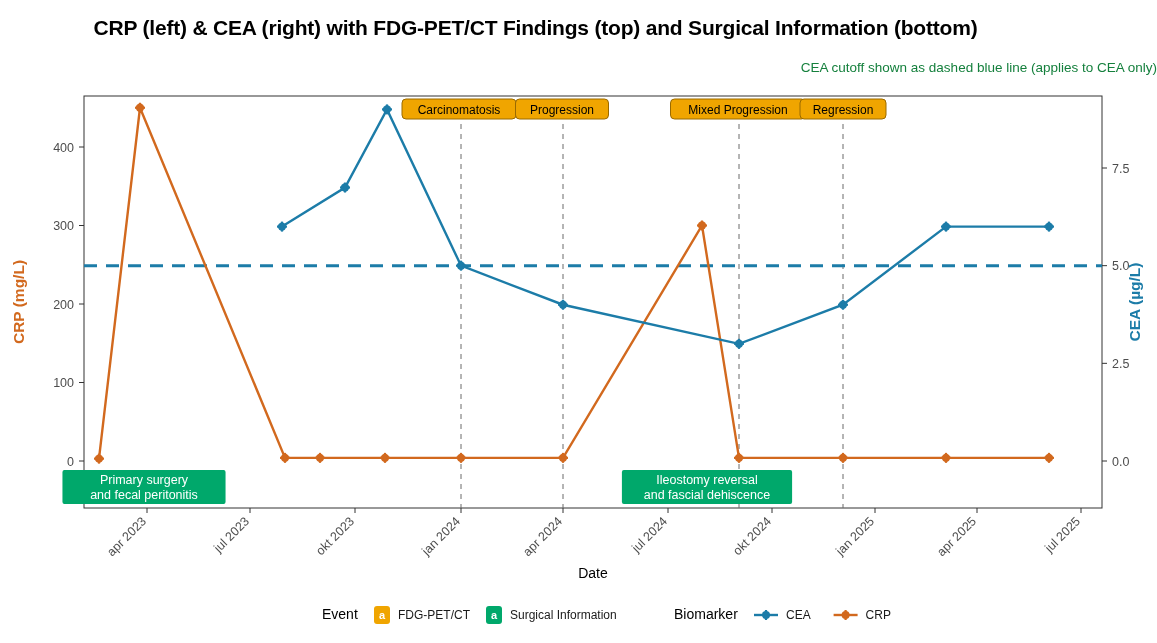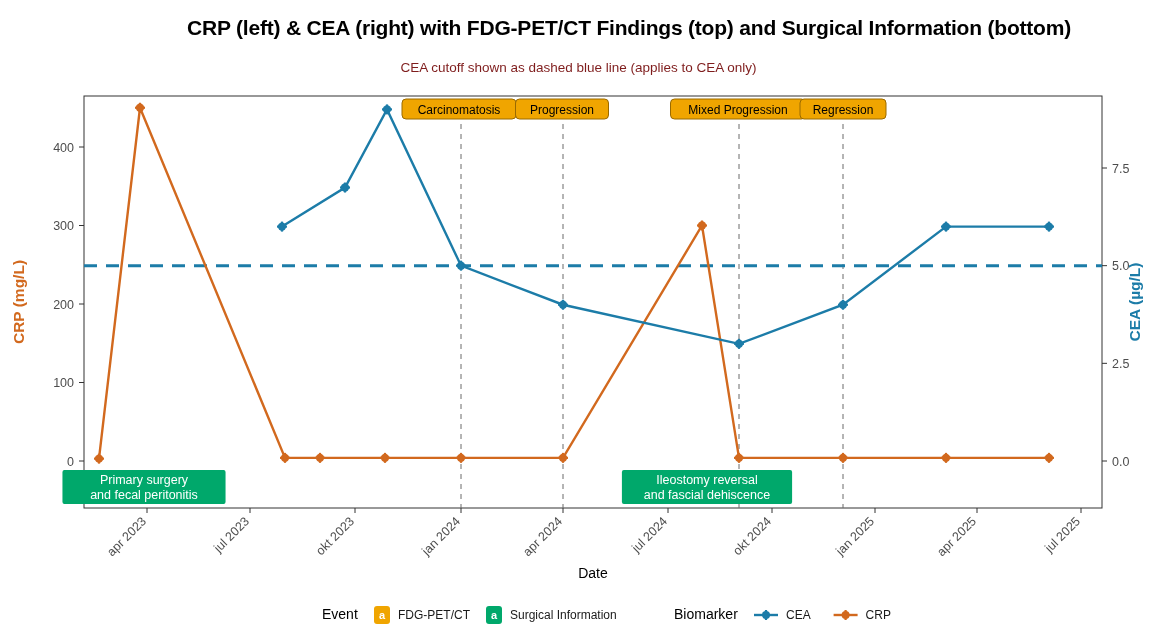--- a/index.html
+++ b/index.html
@@ -3,26 +3,26 @@
 <meta charset="utf-8">
 <style>
   html,body{margin:0;padding:0;}
   body{
     width:1157px;height:643px;background:#ffffff;
     font-family:"Liberation Sans",sans-serif;
     overflow:hidden;
   }
   #root{position:relative;width:1157px;height:643px;}
   .chart-title{
-    position:absolute;left:0;top:16px;width:1071px;text-align:right;
+    position:absolute;left:0;top:16px;width:1071px;text-align:center;
     font-size:21px;font-weight:bold;color:#000;letter-spacing:-0.2px;
   }
   .chart-subtitle{
-    position:absolute;left:0;top:60px;width:1157px;text-align:center;
-    font-size:13.5px;color:#7f1d1d;
+    position:absolute;left:0;top:60px;width:1157px;text-align:right;
+    font-size:13.5px;color:#15803d;
   }
   svg{position:absolute;left:0;top:0;}
   .tick-label{font-size:12.5px;fill:#4d4d4d;font-family:"Liberation Sans",sans-serif;}
   .axis-title{font-size:15.5px;font-weight:bold;font-family:"Liberation Sans",sans-serif;}
   .xaxis-title{font-size:14px;fill:#000;font-family:"Liberation Sans",sans-serif;}
   .ev-label{font-size:12px;fill:#000;font-family:"Liberation Sans",sans-serif;}
   .sg-label{font-size:12.5px;fill:#ffffff;font-family:"Liberation Sans",sans-serif;}
   .legend-head{font-size:14px;fill:#000;font-family:"Liberation Sans",sans-serif;}
   .legend-item{font-size:12px;fill:#1a1a1a;font-family:"Liberation Sans",sans-serif;}
   .legend-key{font-size:11px;font-family:"Liberation Sans",sans-serif;font-weight:bold;}

